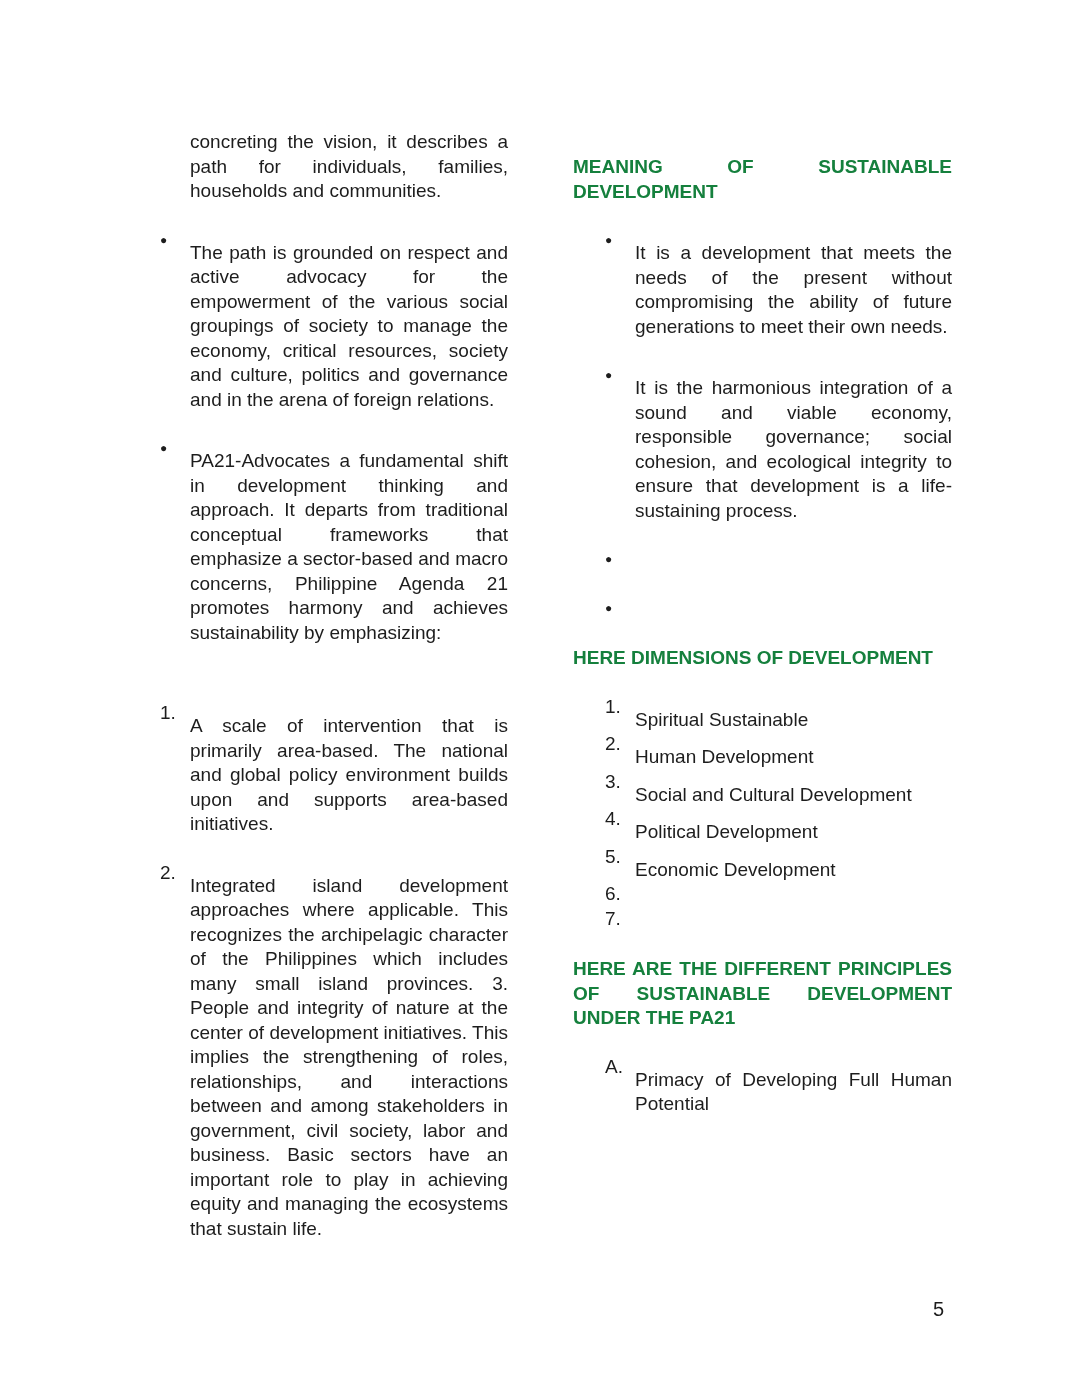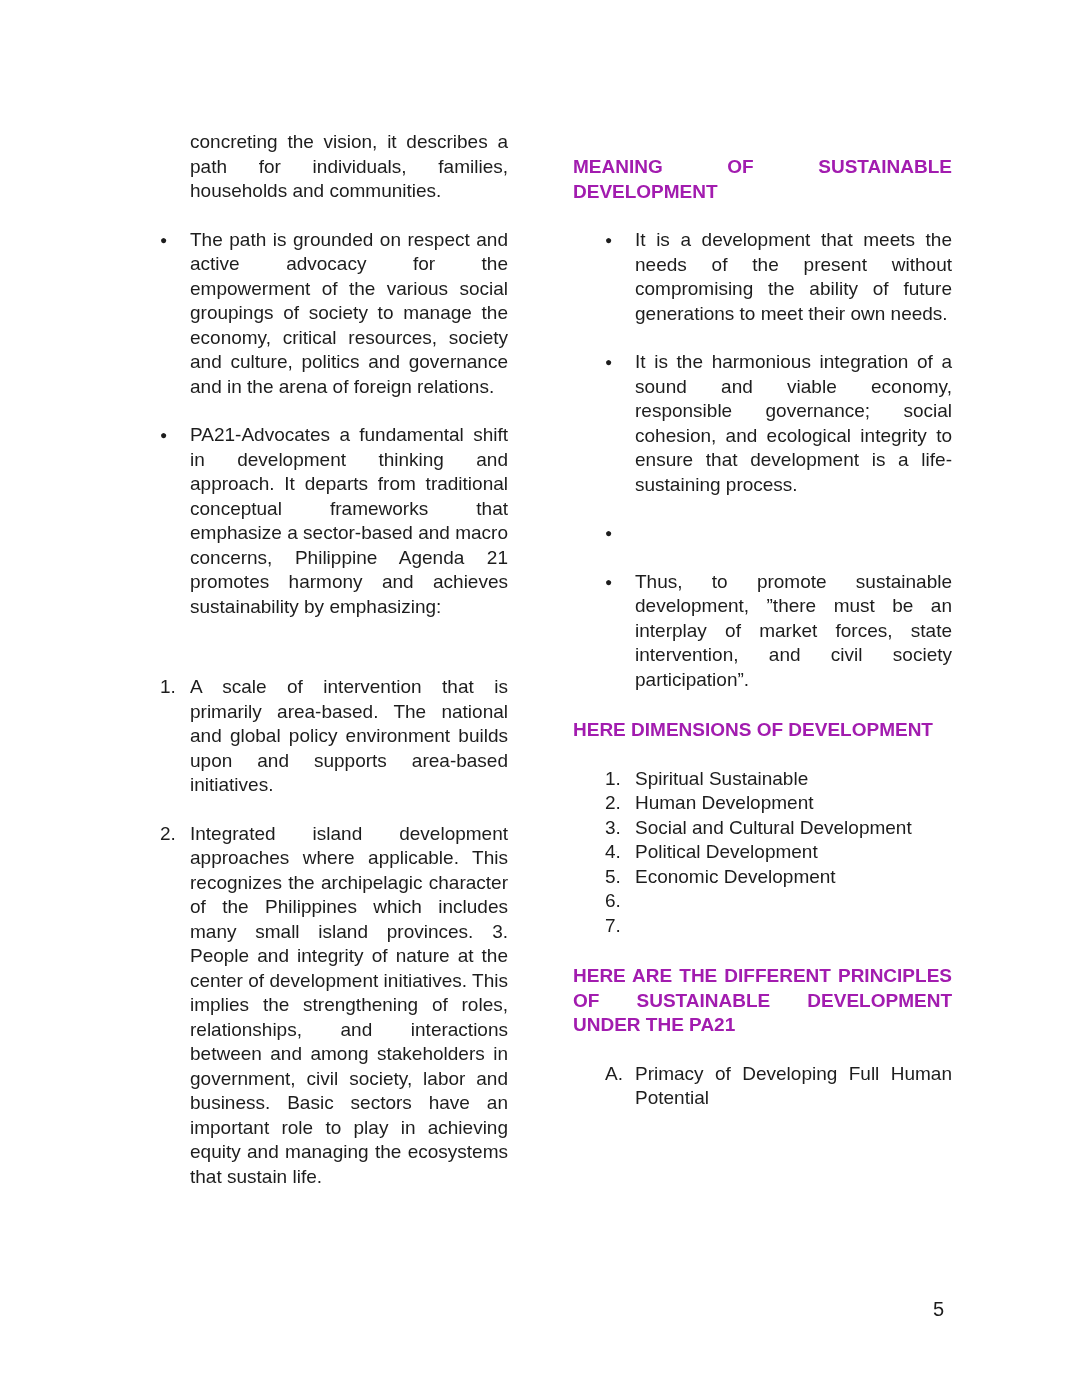--- a/index.html
+++ b/index.html
@@ -34,37 +34,38 @@
   .col-right > .block:first-child { margin-top: 25px; }
   .block.gap-large { margin-top: 56px; }
 
   .para {
     margin: 0 0 0 30px;
     text-align: justify;
   }
   .heading {
     font-weight: 700;
     text-align: justify;
-    color: #a21caf;
+    color: #15803d;
     margin-top: 26px;
   }
   .li {
     display: flex;
     align-items: flex-start;
   }
   .li .marker {
     flex: 0 0 30px;
   }
   .li .marker.bullet {
     font-size: 12px;
     line-height: 24.5px;
   }
   .li .text {
     flex: 1;
     text-align: justify;
+    margin-top: 13px;
   }
   .col-right .li { padding-left: 32px; }
   .tight-list .li { margin-top: 0; }
 
   .page-number {
     position: absolute;
     top: 1297px;
     left: 933px;
     font-size: 20px;
     color: #1d1d1d;
@@ -115,21 +116,20 @@
         <span class="marker bullet">●</span>
         <div class="text">It is the harmonious integration of a sound and viable economy, responsible governance; social cohesion, and ecological integrity to ensure that development is a life-sustaining process.</div>
       </div>
 
       <div class="block li">
         <span class="marker bullet">●</span>
       </div>
 
       <div class="block li">
         <span class="marker bullet">●</span>
-        <div class="text">Thus, to promote sustainable development, ”there must be an interplay of market forces, state intervention, and civil society participation”.</div>
       </div>
 
       <div class="block heading">HERE DIMENSIONS OF DEVELOPMENT</div>
 
       <div class="block tight-list">
         <div class="li">
           <span class="marker">1.</span>
           <div class="text">Spiritual Sustainable</div>
         </div>
         <div class="li">

